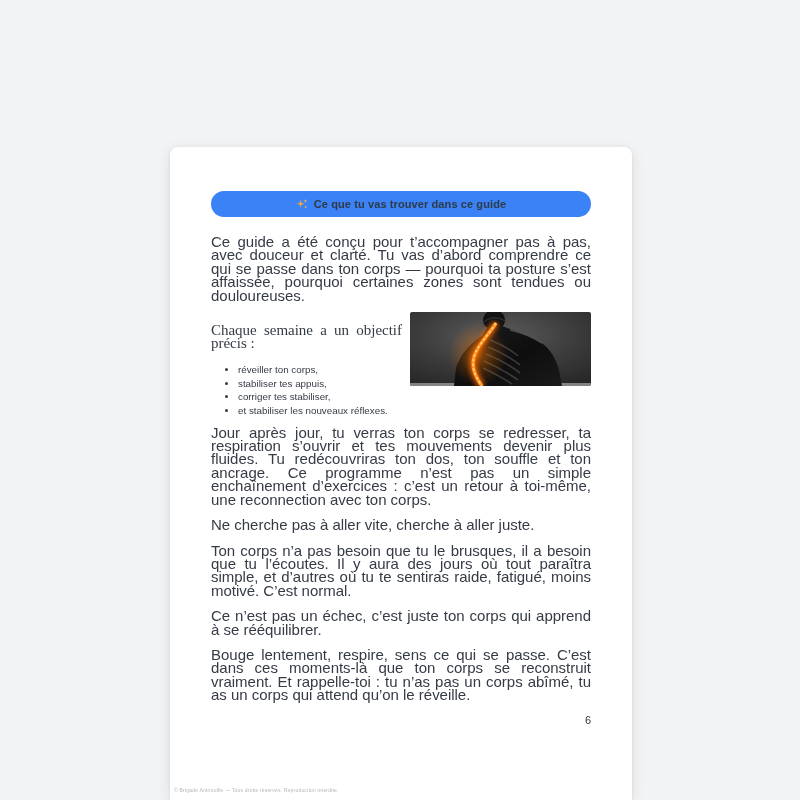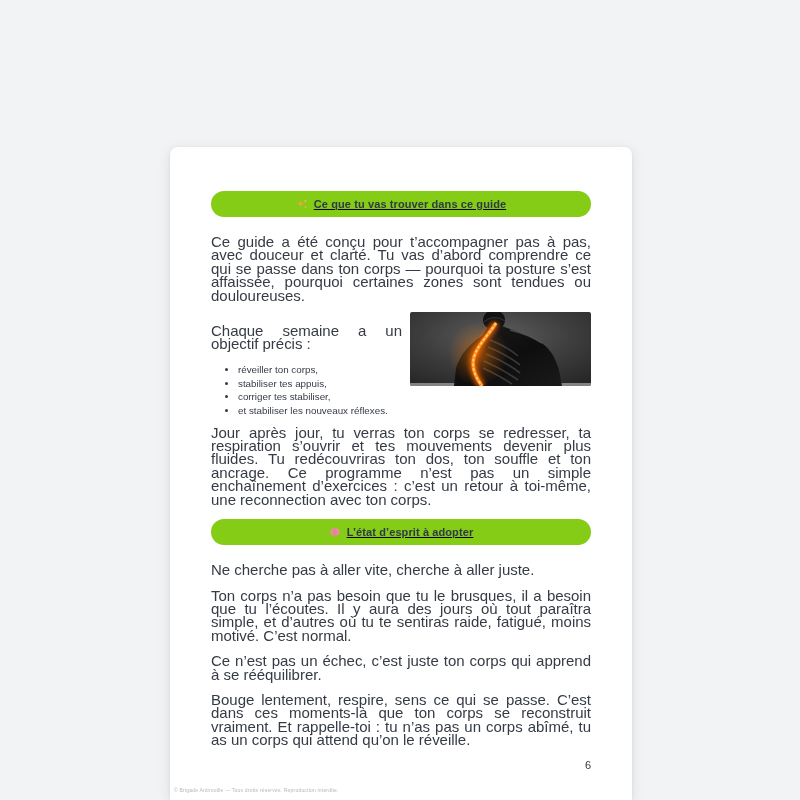--- a/index.html
+++ b/index.html
@@ -16,27 +16,26 @@
     width:462px; height:653px;
     background:#ffffff;
     border-radius:8px 8px 0 0;
     box-shadow:0 3px 14px rgba(30,35,40,0.10), 0 1px 4px rgba(30,35,40,0.06);
   }
   .content {
     padding:44px 41px 0 41px;
   }
   .banner {
     height:26px;
-    background:#84cc16;
+    background:#3b82f6;
     border-radius:14px;
     display:flex;
     align-items:center;
     justify-content:center;
     gap:6px;
-    text-decoration:underline;
   }
   .banner-label {
     font-size:11px;
     font-weight:bold;
     color:#2e3a47;
     letter-spacing:0.1px;
   }
   .banner-icon { display:inline-flex; flex:0 0 auto; }
   p.body-text {
     font-size:15px;
@@ -102,21 +101,21 @@
             <path d="M9.6 7.4 Q9.8 8.4 10.0 8.6 Q10.2 8.8 11.2 9.0 Q10.2 9.2 10.0 9.4 Q9.8 9.6 9.6 10.6 Q9.4 9.6 9.2 9.4 Q9.0 9.2 8.0 9.0 Q9.0 8.8 9.2 8.6 Q9.4 8.4 9.6 7.4 Z" fill="#f6b84e"></path>
           </svg>
         </span>
         <span class="banner-label">Ce que tu vas trouver dans ce guide</span>
       </div>
 
       <p class="body-text p-first">Ce guide a été conçu pour t’accompagner pas à pas, avec douceur et clarté. Tu vas d’abord comprendre ce qui se passe dans ton corps — pourquoi ta posture s’est affaissée, pourquoi certaines zones sont tendues ou douloureuses.</p>
 
       <div class="media-row">
         <div class="col-text">
-          <p class="body-text" style="margin-bottom:12px;">Chaque semaine a un objectif précis :</p>
+          <p class="body-text" style="margin-bottom:12px;font-family:Liberation Serif, serif;">Chaque semaine a un objectif précis :</p>
           <ul class="goals-list">
             <li>réveiller ton corps,</li>
             <li>stabiliser tes appuis,</li>
             <li>corriger tes stabiliser,</li>
             <li>et stabiliser les nouveaux réflexes.</li>
           </ul>
         </div>
 
         <div class="spine-figure">
           <svg width="181" height="74" viewBox="0 0 181 74">
@@ -165,29 +164,20 @@
             <path d="M86 11 C78 24 68 32 64 45 C61 56 66 66 72 74" stroke="#ff8c1f" stroke-width="3.6" fill="none"></path>
             <path d="M86 11 C78 24 68 32 64 45 C61 56 66 66 72 74" stroke="#ffcf70" stroke-width="1.8" fill="none" stroke-dasharray="3 1.7"></path>
           </svg>
         </div>
       </div>
 
       <p class="body-text" style="margin-bottom:12px;">Jour après jour, tu verras ton corps se redresser, ta respiration s’ouvrir et tes mouvements devenir plus fluides. Tu redécouvriras ton dos, ton souffle et ton ancrage. Ce programme n’est pas un simple enchaînement d’exercices : c’est un retour à toi-même, une reconnection avec ton corps.</p>
     </div>
 
     <div class="sec2">
-      <div class="banner second">
-        <span class="banner-icon">
-          <svg width="12" height="12" viewBox="0 0 12 12">
-            <path d="M1.8 6 C0.9 4.2 2.3 2.4 4 2.9 C4.5 1.6 7.2 1.6 7.9 2.9 C9.7 2.4 11.1 4.1 10.3 6 C11 7.6 9.6 9.3 8.1 8.9 C7.2 10.3 4.8 10.3 4 9.1 C2.4 9.5 1.1 7.8 1.8 6 Z" fill="#ef8fa4"></path>
-            <path d="M6 2.2 L6 9.6 M3.4 4.4 Q4.6 5 4.4 6.4 M8.6 4.4 Q7.4 5 7.6 6.4 M3.2 7.6 Q4.4 7.4 4.8 8.4 M8.8 7.6 Q7.6 7.4 7.2 8.4" stroke="#d67088" stroke-width="0.7" fill="none"></path>
-          </svg>
-        </span>
-        <span class="banner-label">L’état d’esprit à adopter</span>
-      </div>
 
       <p class="body-text">Ne cherche pas à aller vite, cherche à aller juste.</p>
       <p class="body-text">Ton corps n’a pas besoin que tu le brusques, il a besoin que tu l’écoutes. Il y aura des jours où tout paraîtra simple, et d’autres où tu te sentiras raide, fatigué, moins motivé. C’est normal.</p>
       <p class="body-text">Ce n’est pas un échec, c’est juste ton corps qui apprend à se rééquilibrer.</p>
       <p class="body-text">Bouge lentement, respire, sens ce qui se passe. C’est dans ces moments-là que ton corps se reconstruit vraiment. Et rappelle-toi : tu n’as pas un corps abîmé, tu as un corps qui attend qu’on le réveille.</p>
     </div>
 
     <div class="page-number">6</div>
   </div>
 

